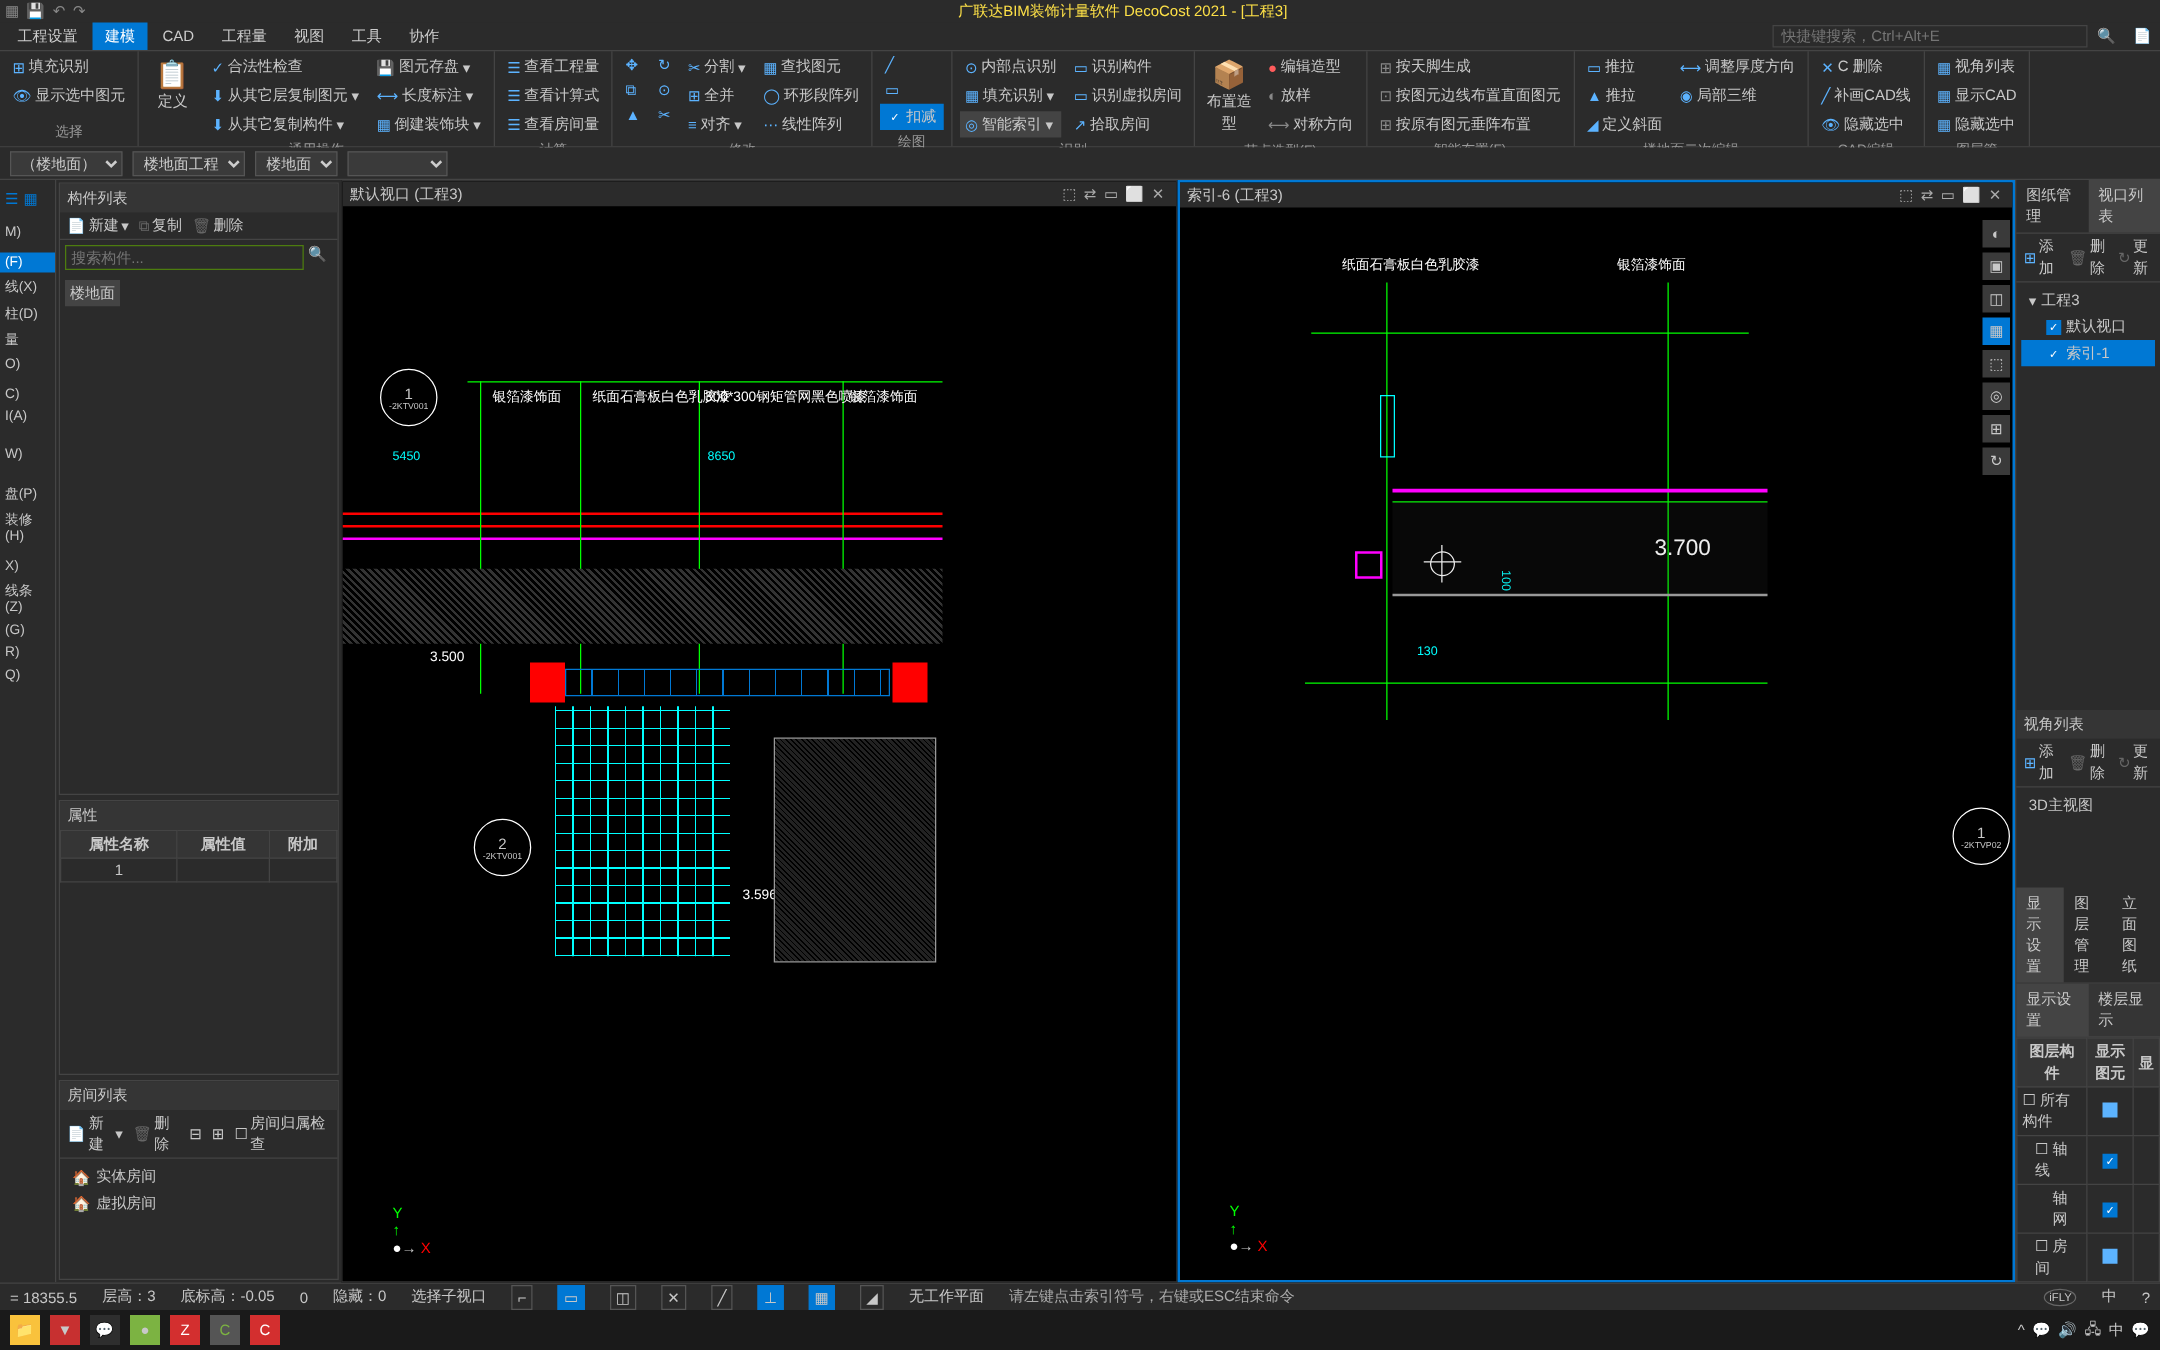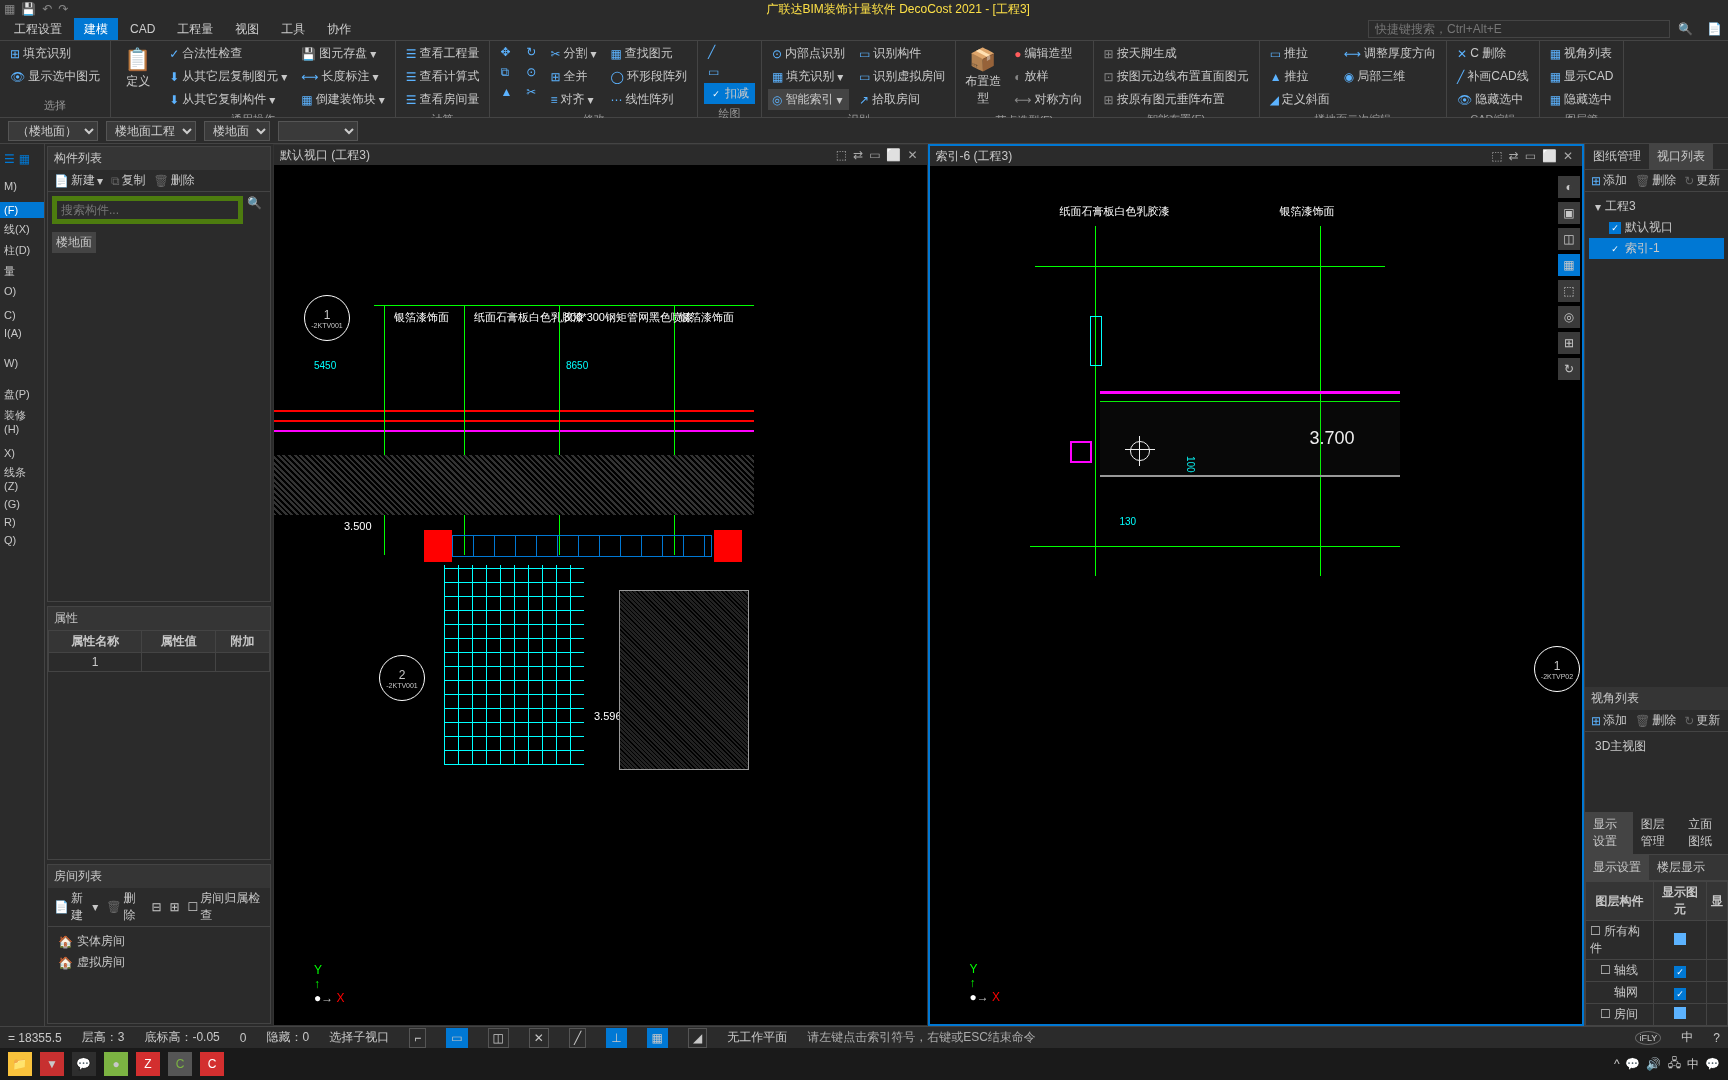--- a/index.html
+++ b/index.html
@@ -146,21 +146,21 @@
     .component-list {
       flex: 1;
       padding: 4px;
     }
     .component-list .item {
       padding: 2px 4px;
       background: #444;
       display: inline-block;
     }
     .property-panel {
-      height: 254px;
+      height: 220px;
     }
     .property-table {
       width: 100%;
       border-collapse: collapse;
     }
     .property-table th, .property-table td {
       border: 1px solid #444;
       padding: 2px 4px;
       text-align: center;
     }
@@ -189,21 +189,21 @@
       height: 20px;
       background: #2b2b2b;
       display: flex;
       align-items: center;
       padding: 0 6px;
       z-index: 10;
     }
     .viewport-header .spacer { flex: 1; }
     .viewport-header .vicon { padding: 0 3px; cursor: pointer; color: #aaa; }
     .right-col {
-      width: 144px;
+      width: 116px;
       background: #2b2b2b;
       border-left: 1px solid #444;
       display: flex;
       flex-direction: column;
     }
     .right-tabs {
       display: flex;
       border-bottom: 1px solid #444;
     }
     .right-tabs .rtab {
@@ -279,21 +279,21 @@
       width: 22px; height: 22px;
       background: #3a3a3a;
       display: flex;
       align-items: center;
       justify-content: center;
       cursor: pointer;
     }
     .side-tools .st.active { background: #0078d4; }
     input[type=text].search {
       background: #2b2b2b;
-      border: 5px solid #4d7c0f;
+      border: 1px solid #4d7c0f;
       width: 100%;
       padding: 2px 4px;
       color: #eab308;
     }
     .toolbar-row {
       display: flex;
       gap: 8px;
       padding: 2px 6px;
       align-items: center;
       border-bottom: 1px solid #444;
@@ -327,21 +327,21 @@
 
 <div class="menubar">
   <div class="tab">工程设置</div>
   <div class="tab active">建模</div>
   <div class="tab">CAD</div>
   <div class="tab">工程量</div>
   <div class="tab">视图</div>
   <div class="tab">工具</div>
   <div class="tab">协作</div>
   <div style="flex:1"></div>
-  <input type="text" style="background: rgb(43, 43, 43); border: 1px solid rgb(68, 68, 68); height: 18px; width: 302px; padding: 0px 6px; color: #ec4899;" placeholder="快捷键搜索，Ctrl+Alt+E">
+  <input type="text" style="background: rgb(43, 43, 43); border: 1px solid rgb(68, 68, 68); height: 18px; width: 252px; padding: 0px 6px; color: #ec4899;" placeholder="快捷键搜索，Ctrl+Alt+E">
   <span style="padding:0 6px">🔍</span>
   <span style="color:#0078d4;padding:0 6px">📄</span>
 </div>
 
 <div class="ribbon">
   <div class="ribbon-group">
     <div class="group-body">
       <div class="rcol">
         <div class="rbtn">
             <i class="ico">⊞</i>

